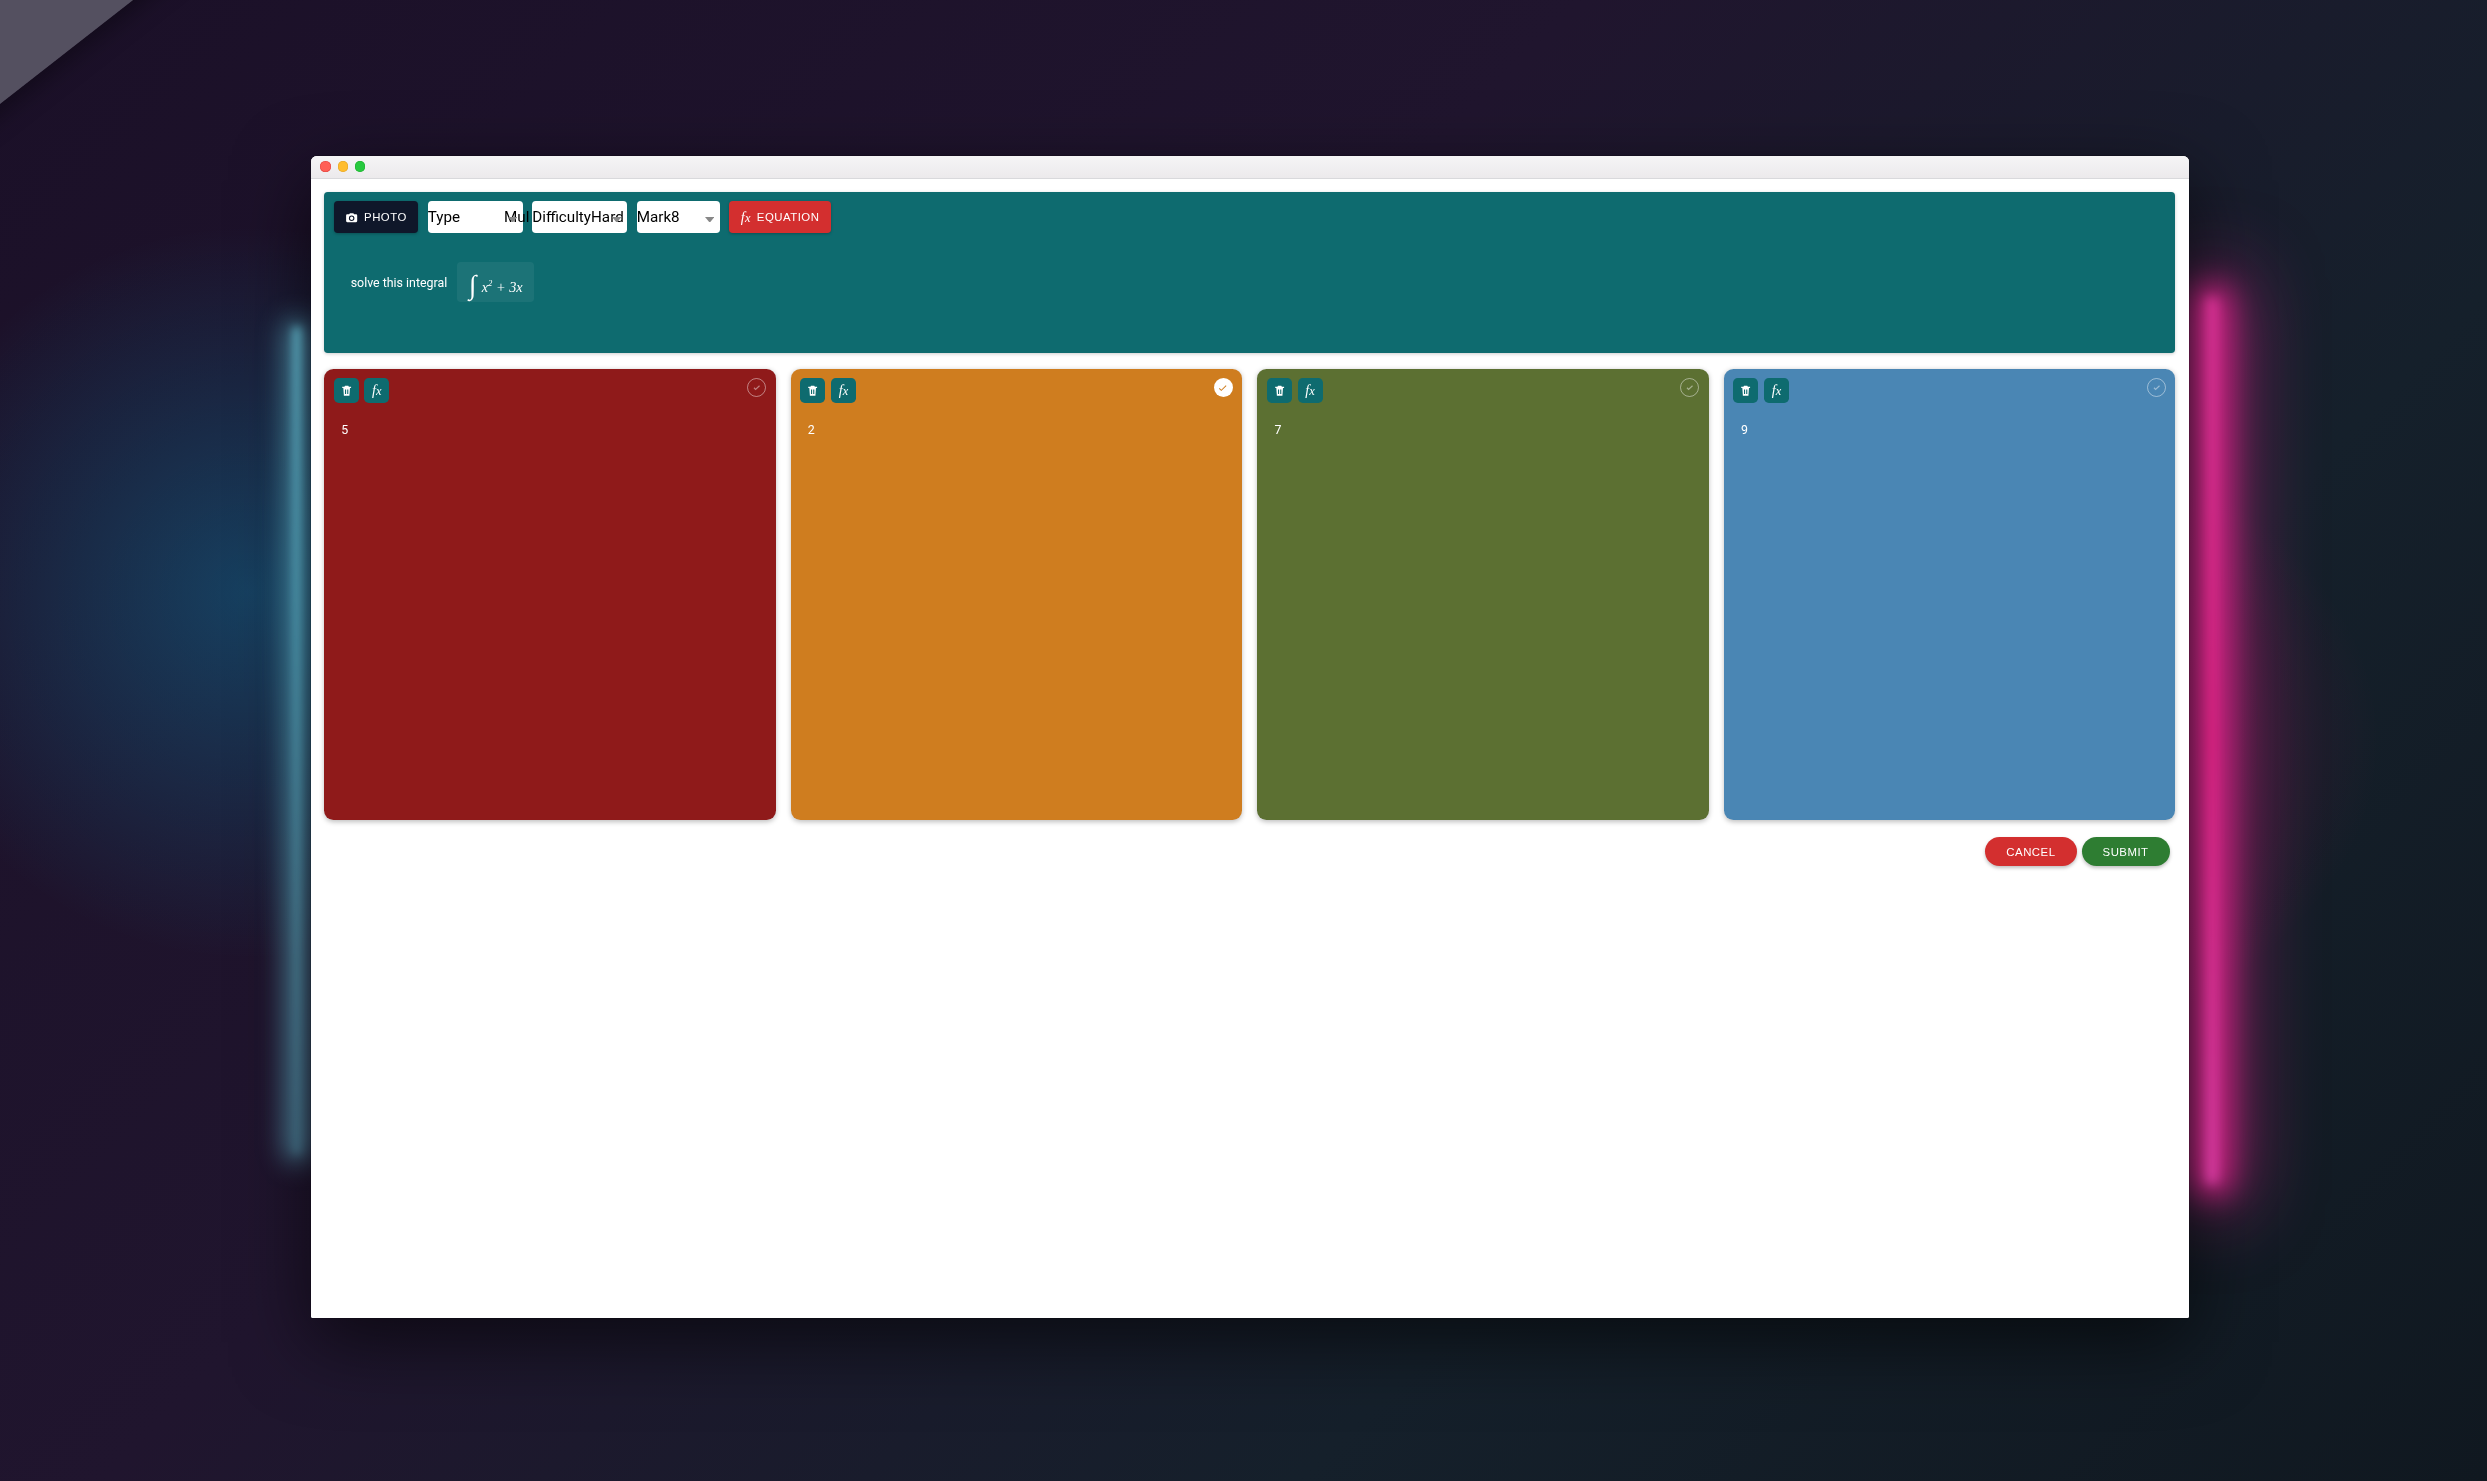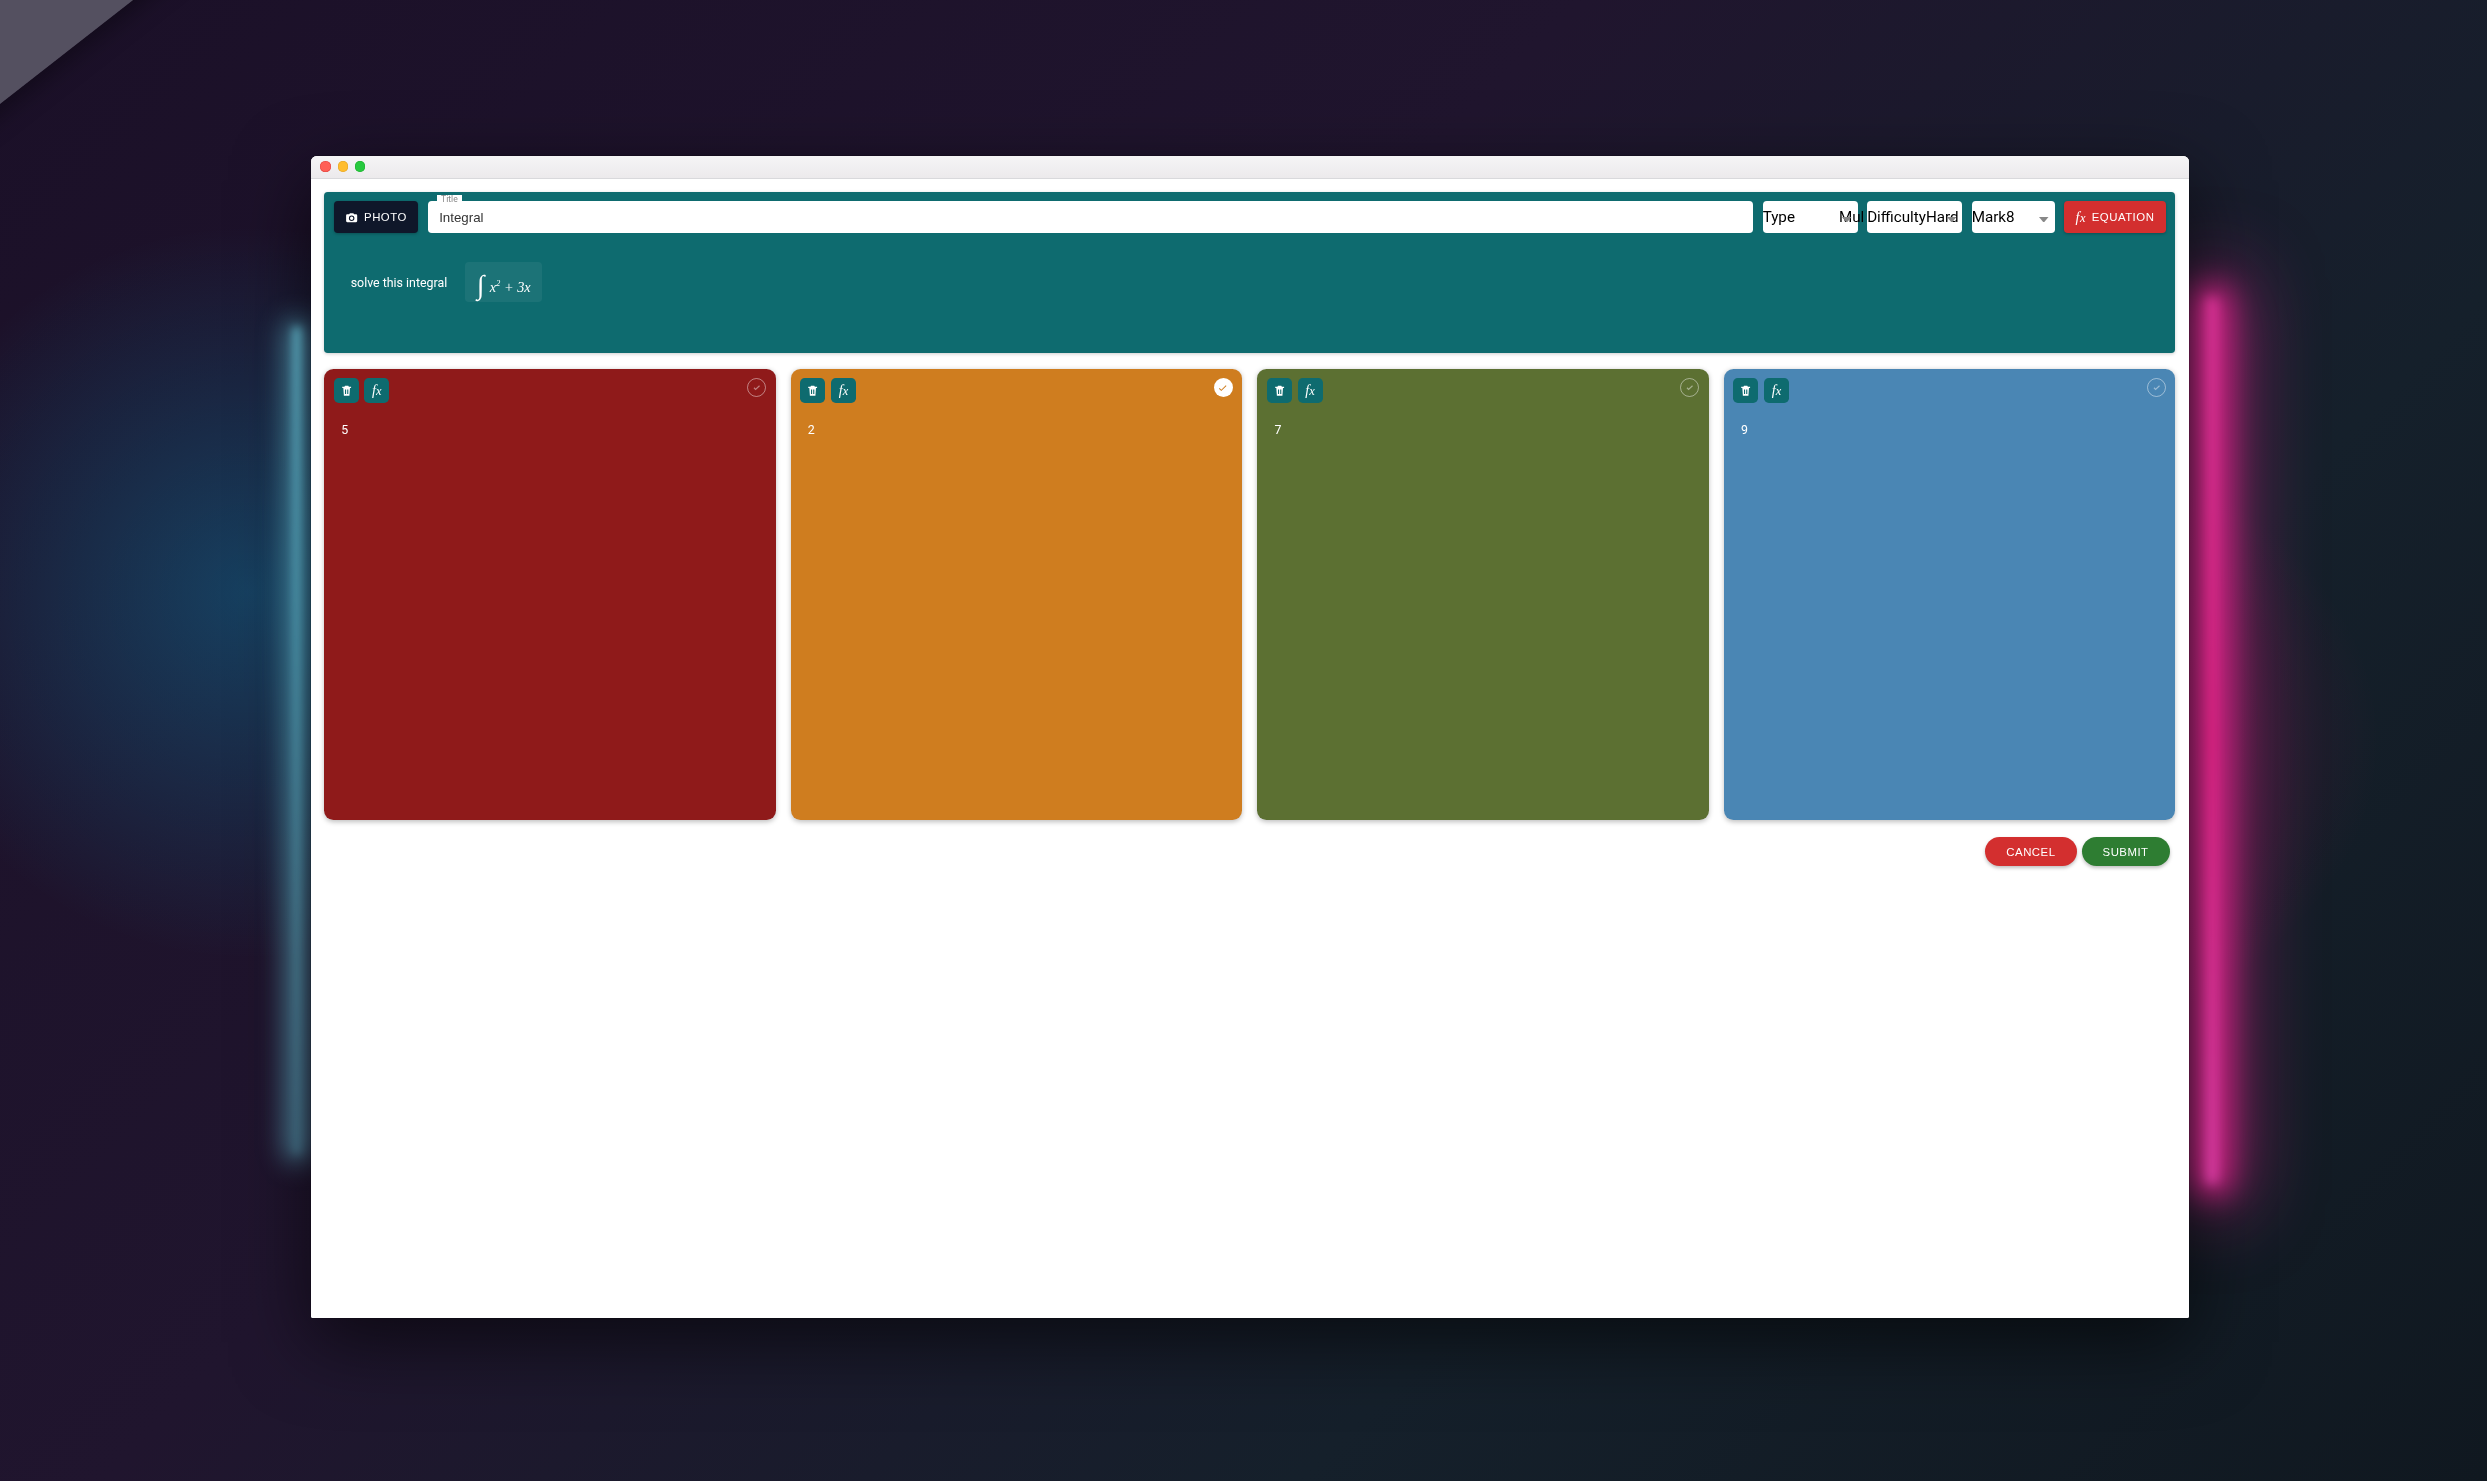--- a/index.html
+++ b/index.html
@@ -164,21 +164,21 @@
 }
 .fx .f { }
 .fx .x { font-size: 12.4px; }
 
 .q-body {
   padding: 28.6px 9.5px 38px 17px;
   color: #fff;
   font-size: 12.4px;
   display: flex;
   align-items: center;
-  gap: 18px;
+  gap: 10px;
 }
 .eq-box {
   background: rgba(255,255,255,0.06);
   border-radius: 3.8px;
   padding: 7.6px 11.4px 5.7px 11.4px;
   display: inline-flex;
   align-items: baseline;
   gap: 5.7px;
   font-family: "Times New Roman", serif;
   font-style: italic;
@@ -300,24 +300,20 @@
 
         <button class="btn photo">
           <span class="ico">
             <svg width="13.3" height="11.4" viewBox="0 0 24 20" fill="currentColor">
                 <path d="M9 2l-1.5 2H4a2 2 0 00-2 2v10a2 2 0 002 2h16a2 2 0 002-2V6a2 2 0 00-2-2h-3.5L15 2H9zm3 4a5 5 0 110 10 5 5 0 010-10zm0 2a3 3 0 100 6 3 3 0 000-6z"></path>
               </svg>
           </span>
           <span>PHOTO</span>
         </button>
 
-        <div class="field">
-          <span class="float">Title</span>
-          <input type="text" value="Integral" style="">
-        </div>
 
         <div class="select type">
           <span class="float">Type</span>
           <span class="select-val">Multiple…</span>
           <span class="caret">
             <svg width="9.5" height="5.7" viewBox="0 0 10 6" fill="currentColor">
                 <path d="M0 0l5 6 5-6z"></path>
               </svg>
           </span>
         </div>

